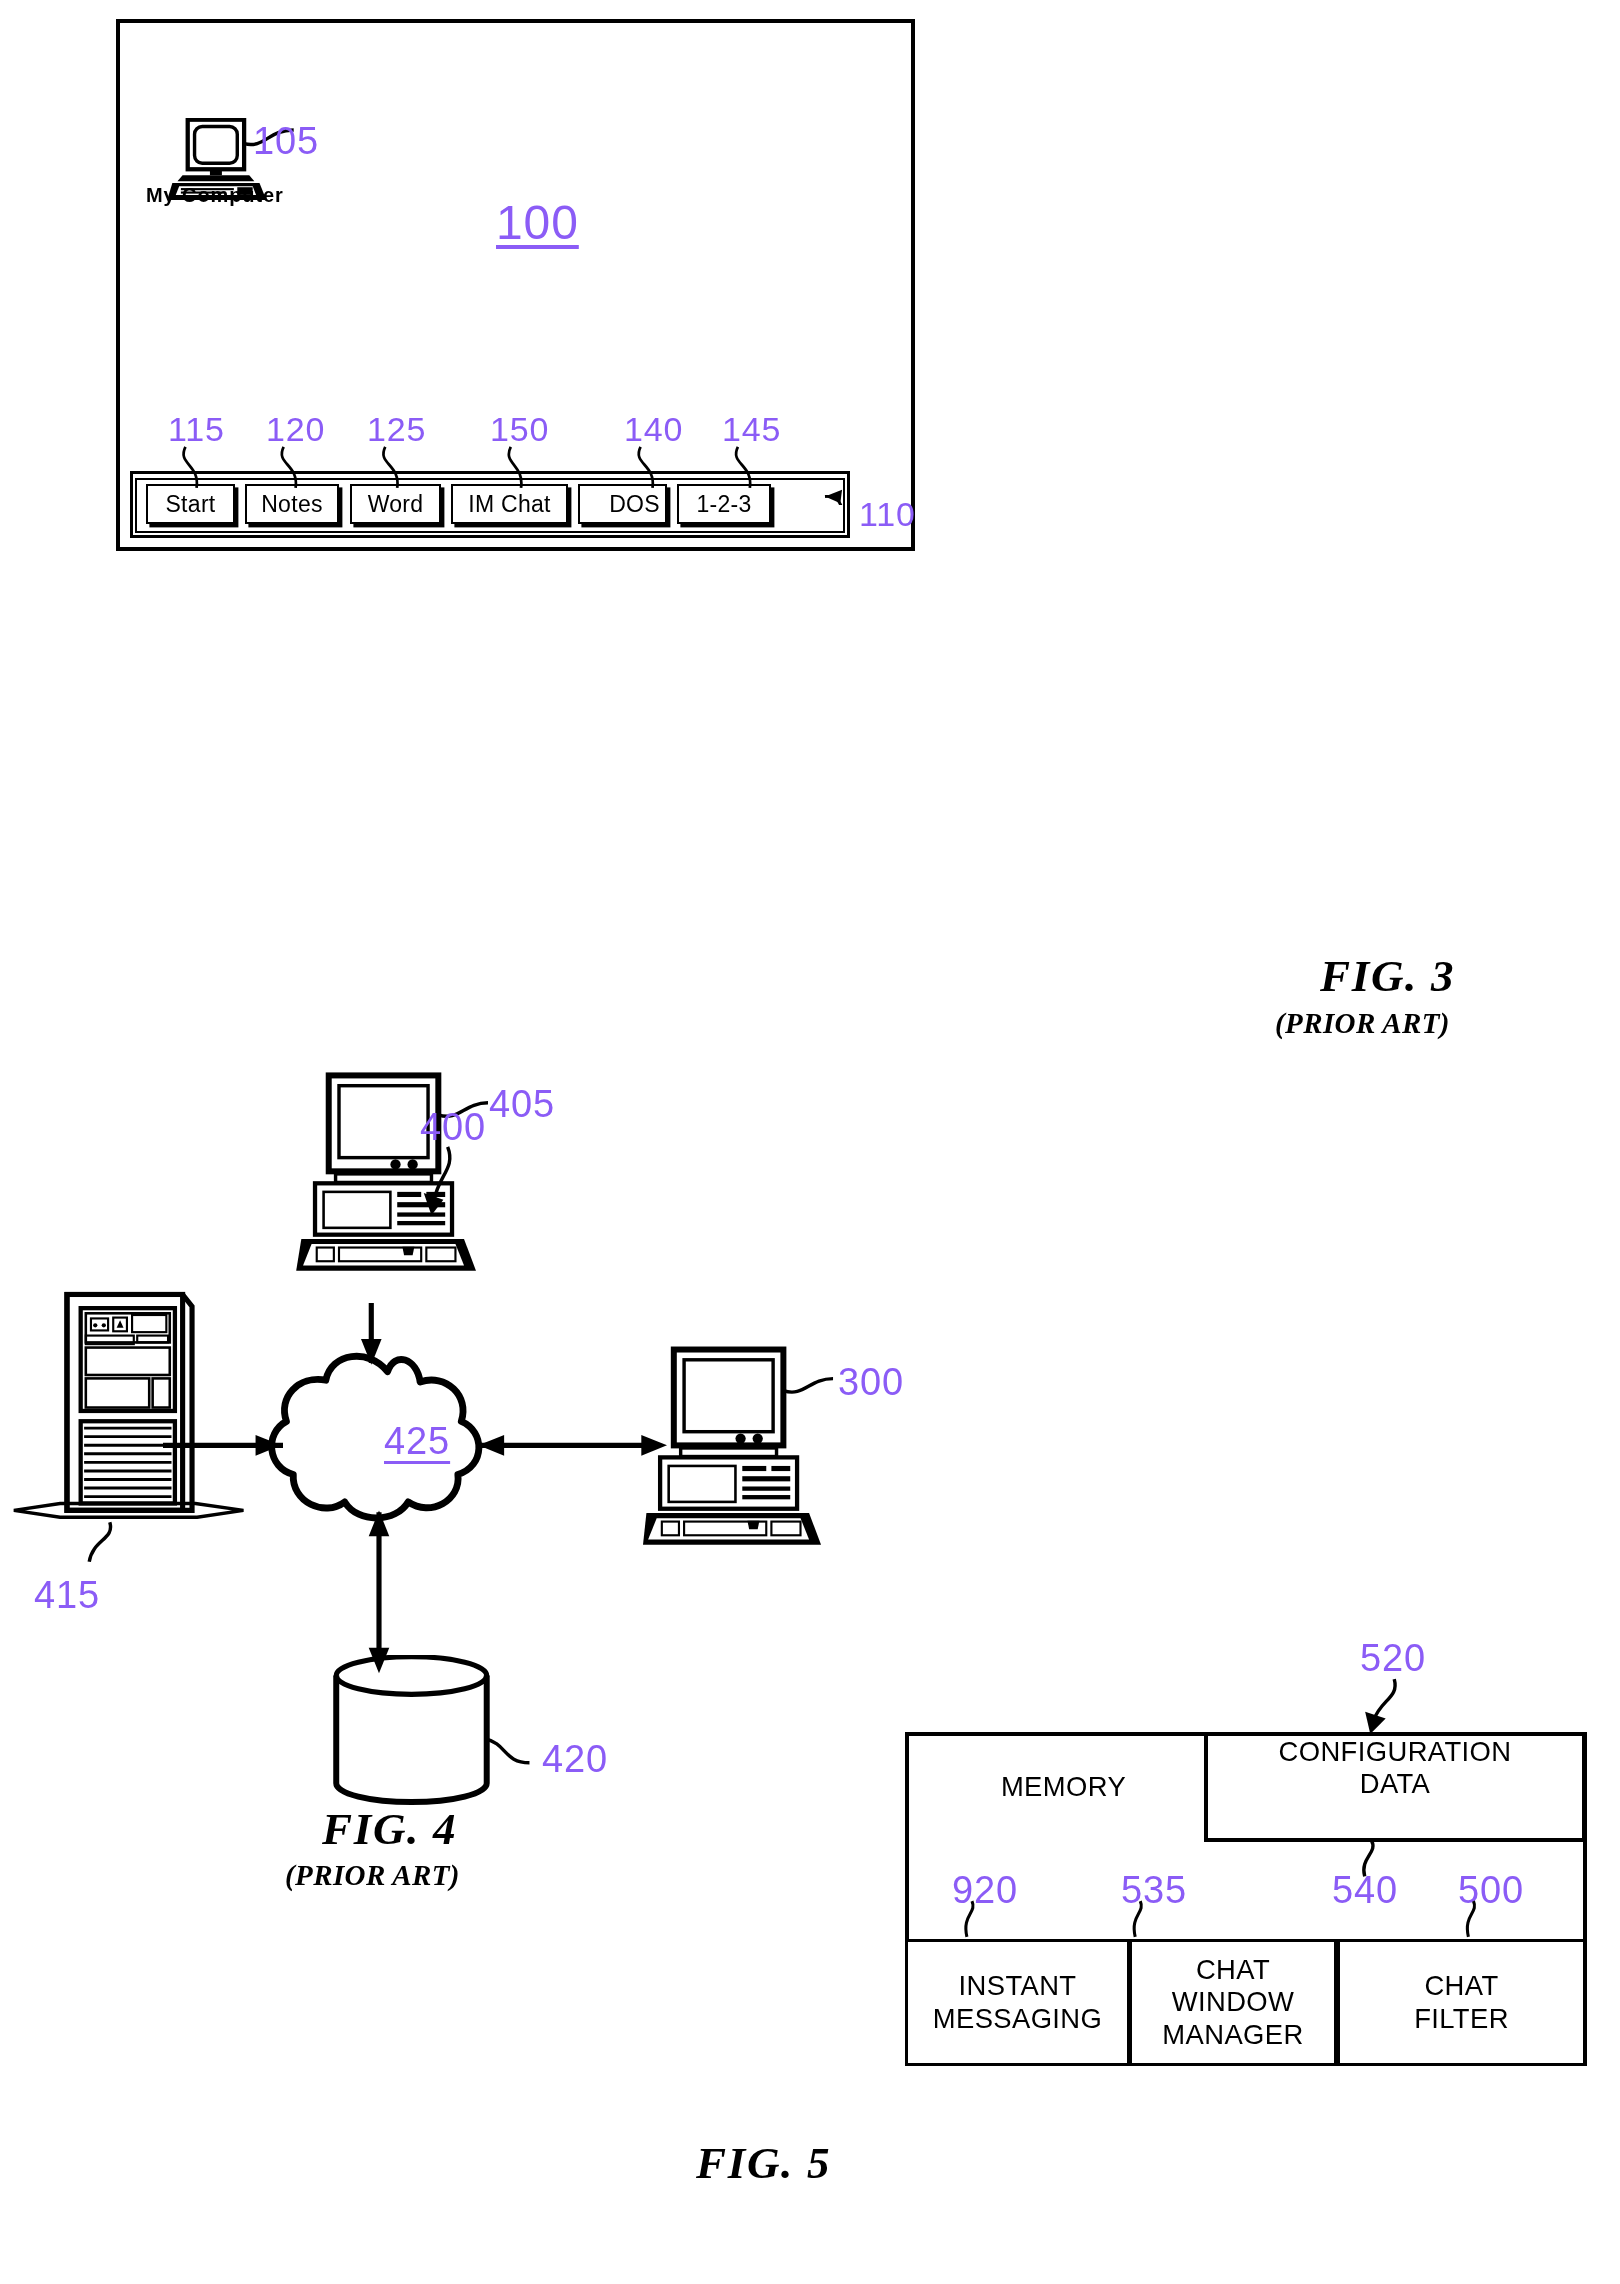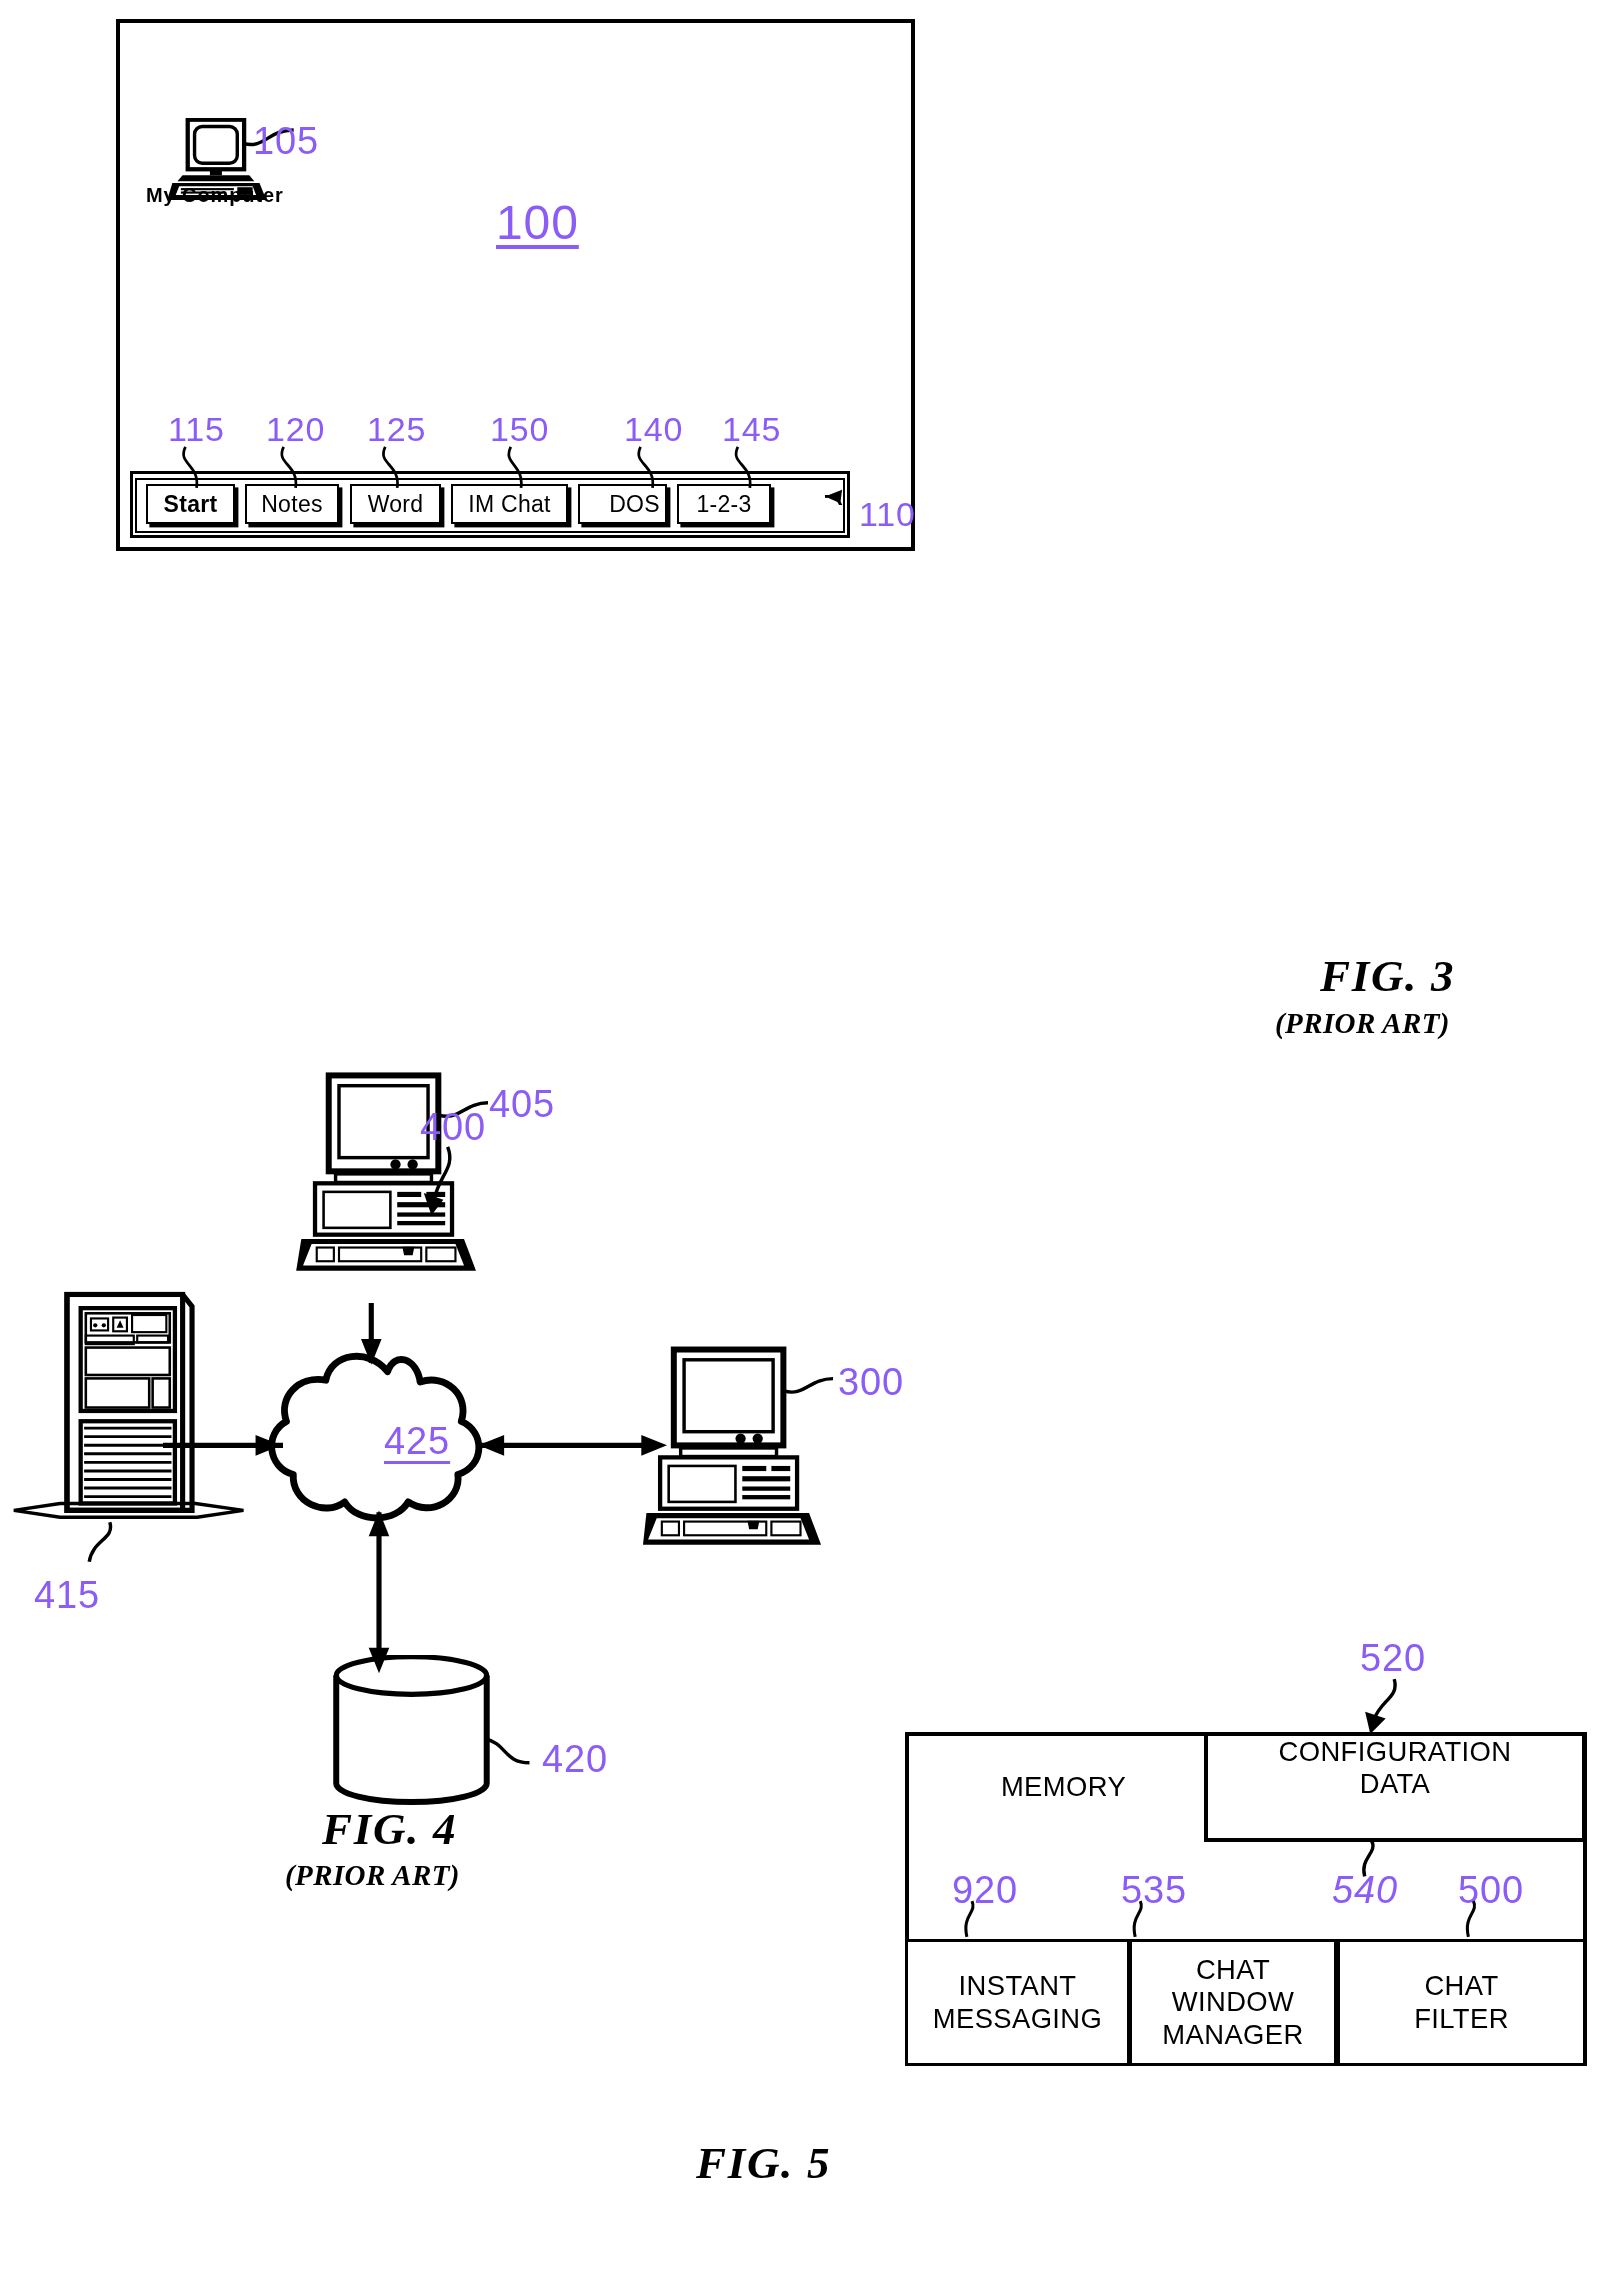--- a/index.html
+++ b/index.html
@@ -177,21 +177,21 @@
 
     <path d="M92 30 C 116 36, 120 14, 150 14" fill="none" stroke="#000" stroke-width="4"></path>
   </svg>
 </div>
 <div class="abs" id="mycomputer-label">My Computer</div>
 <div class="abs ref-num big" id="ref105">105</div>
 
 <div class="abs" id="taskbar-outer"></div>
 <div class="abs" id="taskbar-inner"></div>
 
-<div class="abs tb-btn" style="left:146px; width:89px;font-weight:bold;">
+<div class="abs tb-btn" style="left:146px; width:89px;">
   <span>Start</span>
 </div>
 <div class="abs tb-btn" style="left:245px; width:94px;">
   <span>Notes</span>
 </div>
 <div class="abs tb-btn" style="left:350px; width:91px;">
   <span>Word</span>
 </div>
 <div class="abs tb-btn" style="left:451px; width:117px;">
   <span>IM Chat</span>
@@ -395,21 +395,21 @@
     <div>DATA</div>
   </div>
 </div>
 
 <div class="abs ref-num big" style="left:1360px; top:1639px;">520</div>
 <svg class="abs" style="left:1312px; top:1674px;" width="120" height="77" viewBox="0 0 140 90">
   <path d="M96 6 C 102 28, 80 30, 72 54" fill="none" stroke="#000" stroke-width="4"></path>
   <polygon points="68,70 62,44 86,52" fill="#000"></polygon>
 </svg>
 
-<div class="abs ref-num big" style="left:1332px; top:1871px;font-style:italic;">540</div>
+<div class="abs ref-num big" style="left:1332px; top:1871px;">540</div>
 <svg class="abs" style="left:1320px; top:1839px;" width="103" height="51" viewBox="0 0 120 60">
   <path d="M60 2 C 68 16, 46 22, 52 44" fill="none" stroke="#000" stroke-width="4"></path>
 </svg>
 
 <div class="abs ref-num big" style="left:952px; top:1871px;">920</div>
 <div class="abs ref-num big" style="left:1121px; top:1871px;">535</div>
 <div class="abs ref-num big" style="left:1458px; top:1871px;">500</div>
 
 <svg class="abs" style="left:935px; top:1896px;" width="686" height="51" viewBox="0 0 800 60">
   <g fill="none" stroke="#000" stroke-width="3.6">

